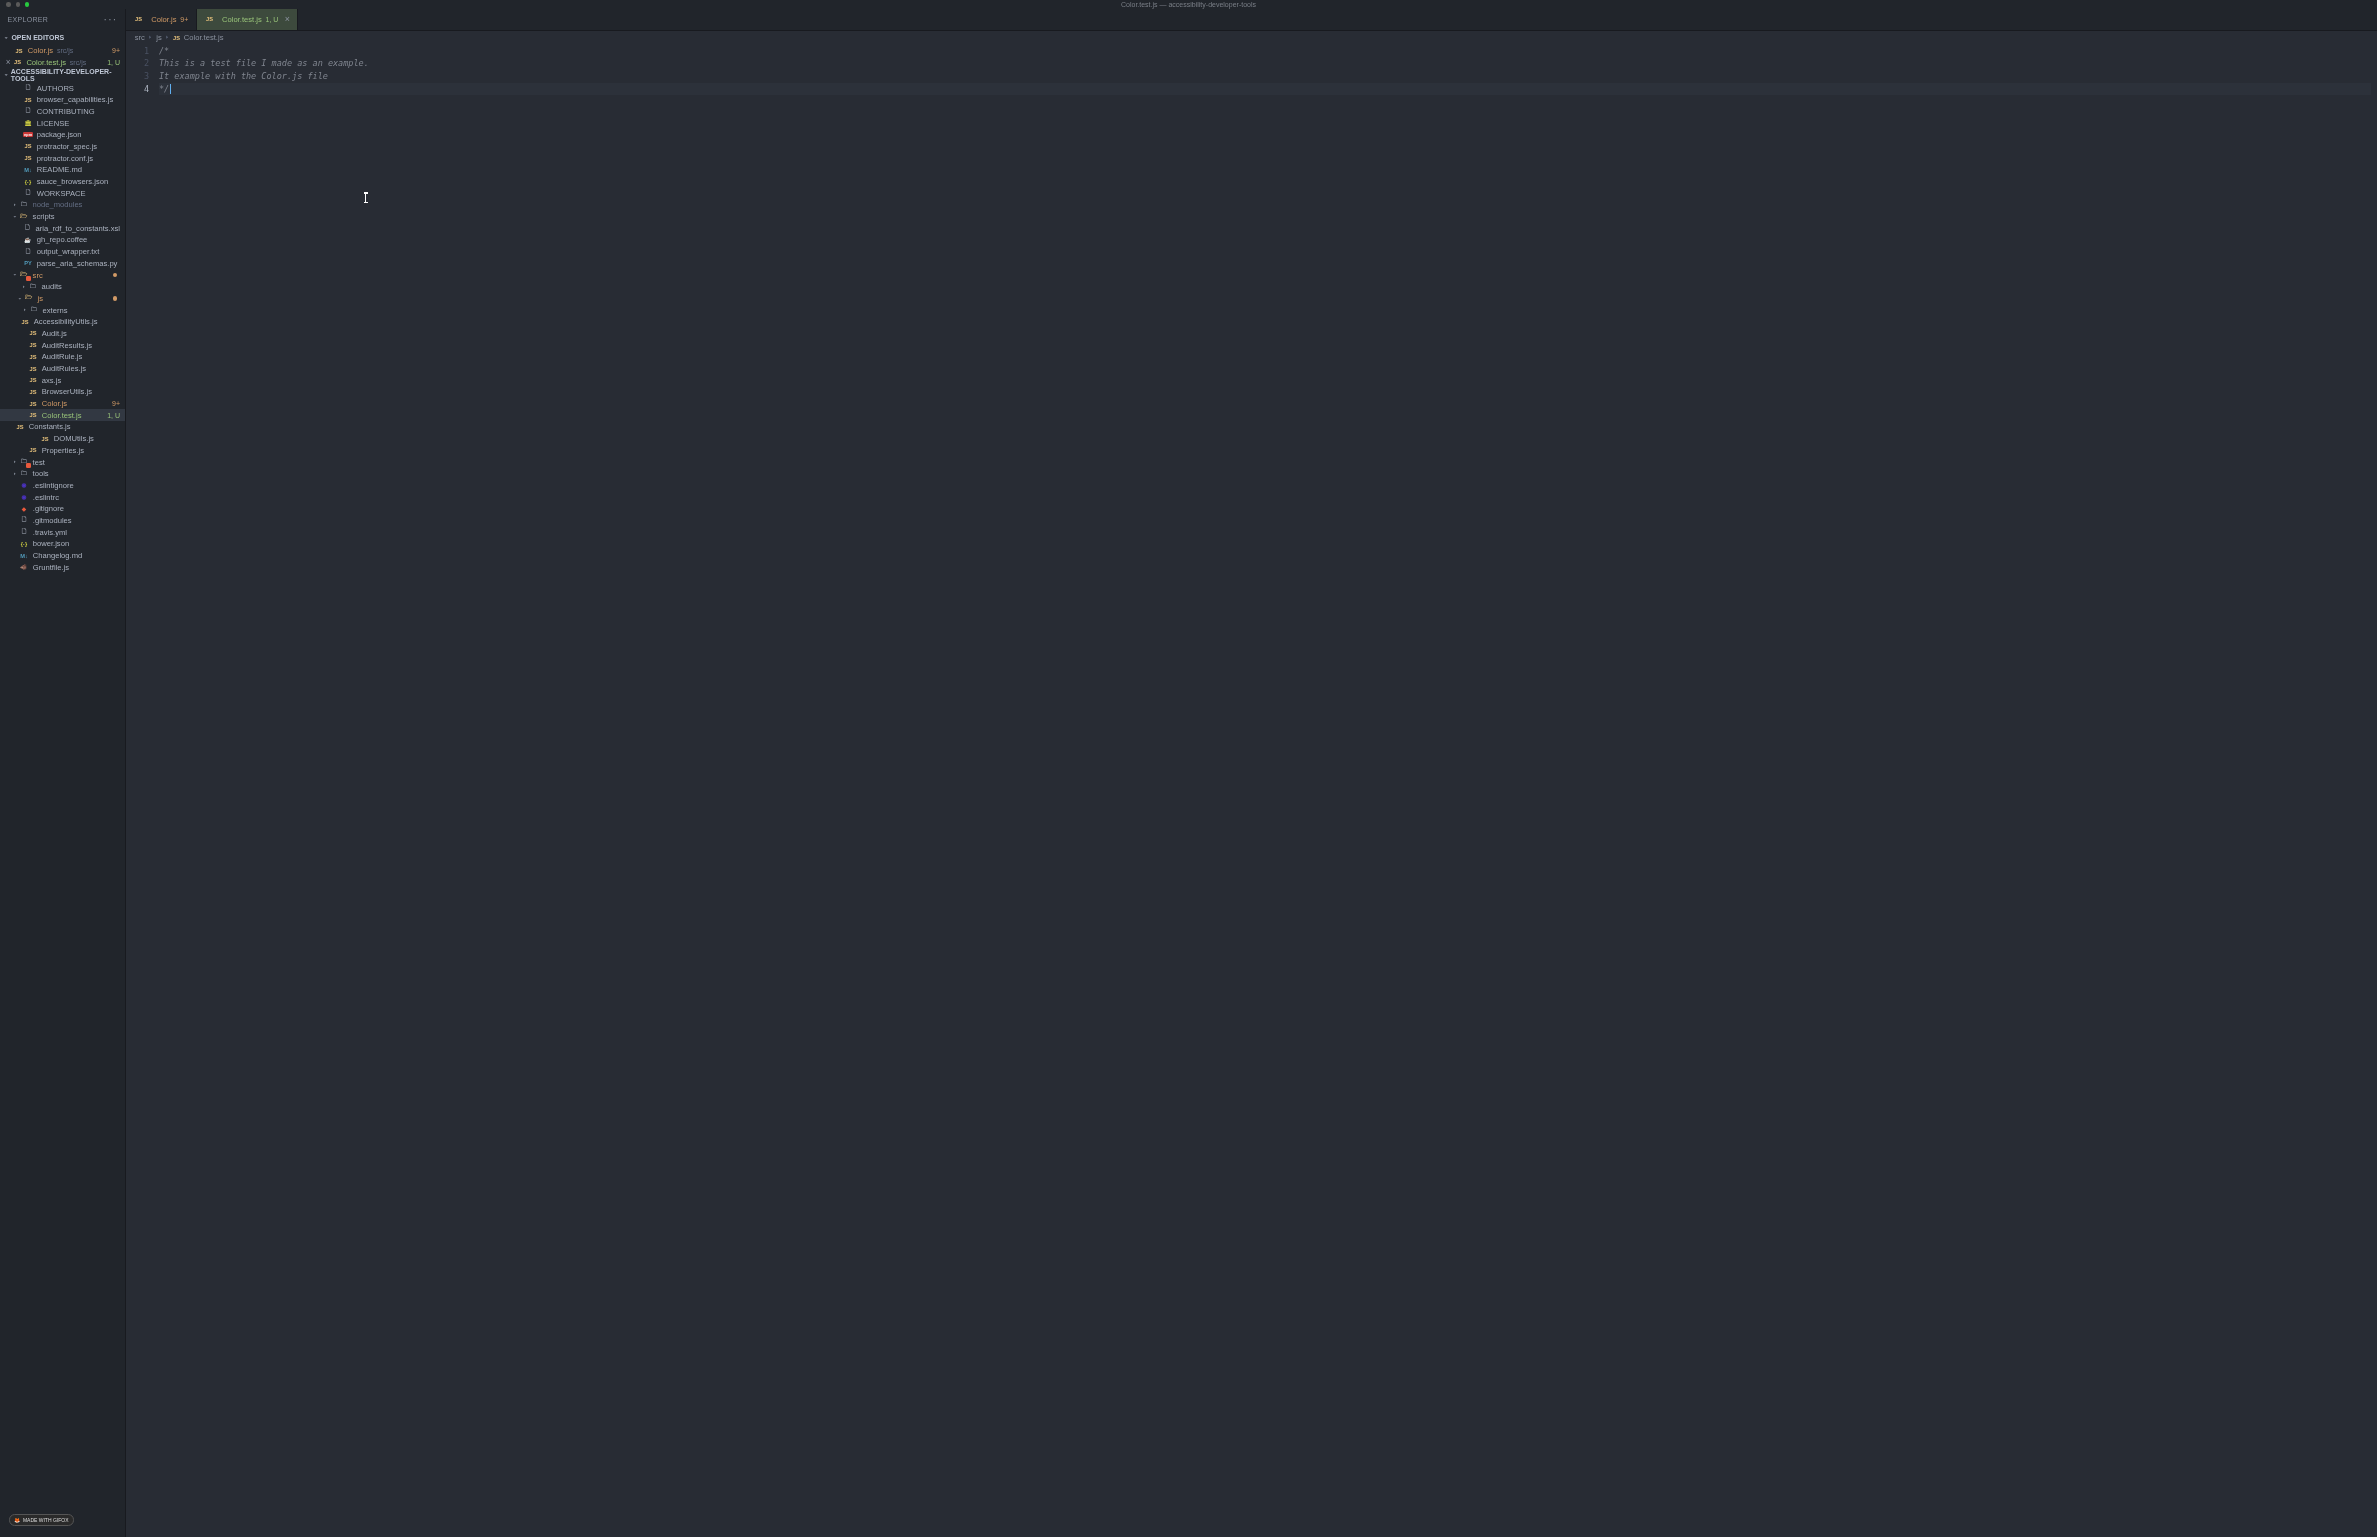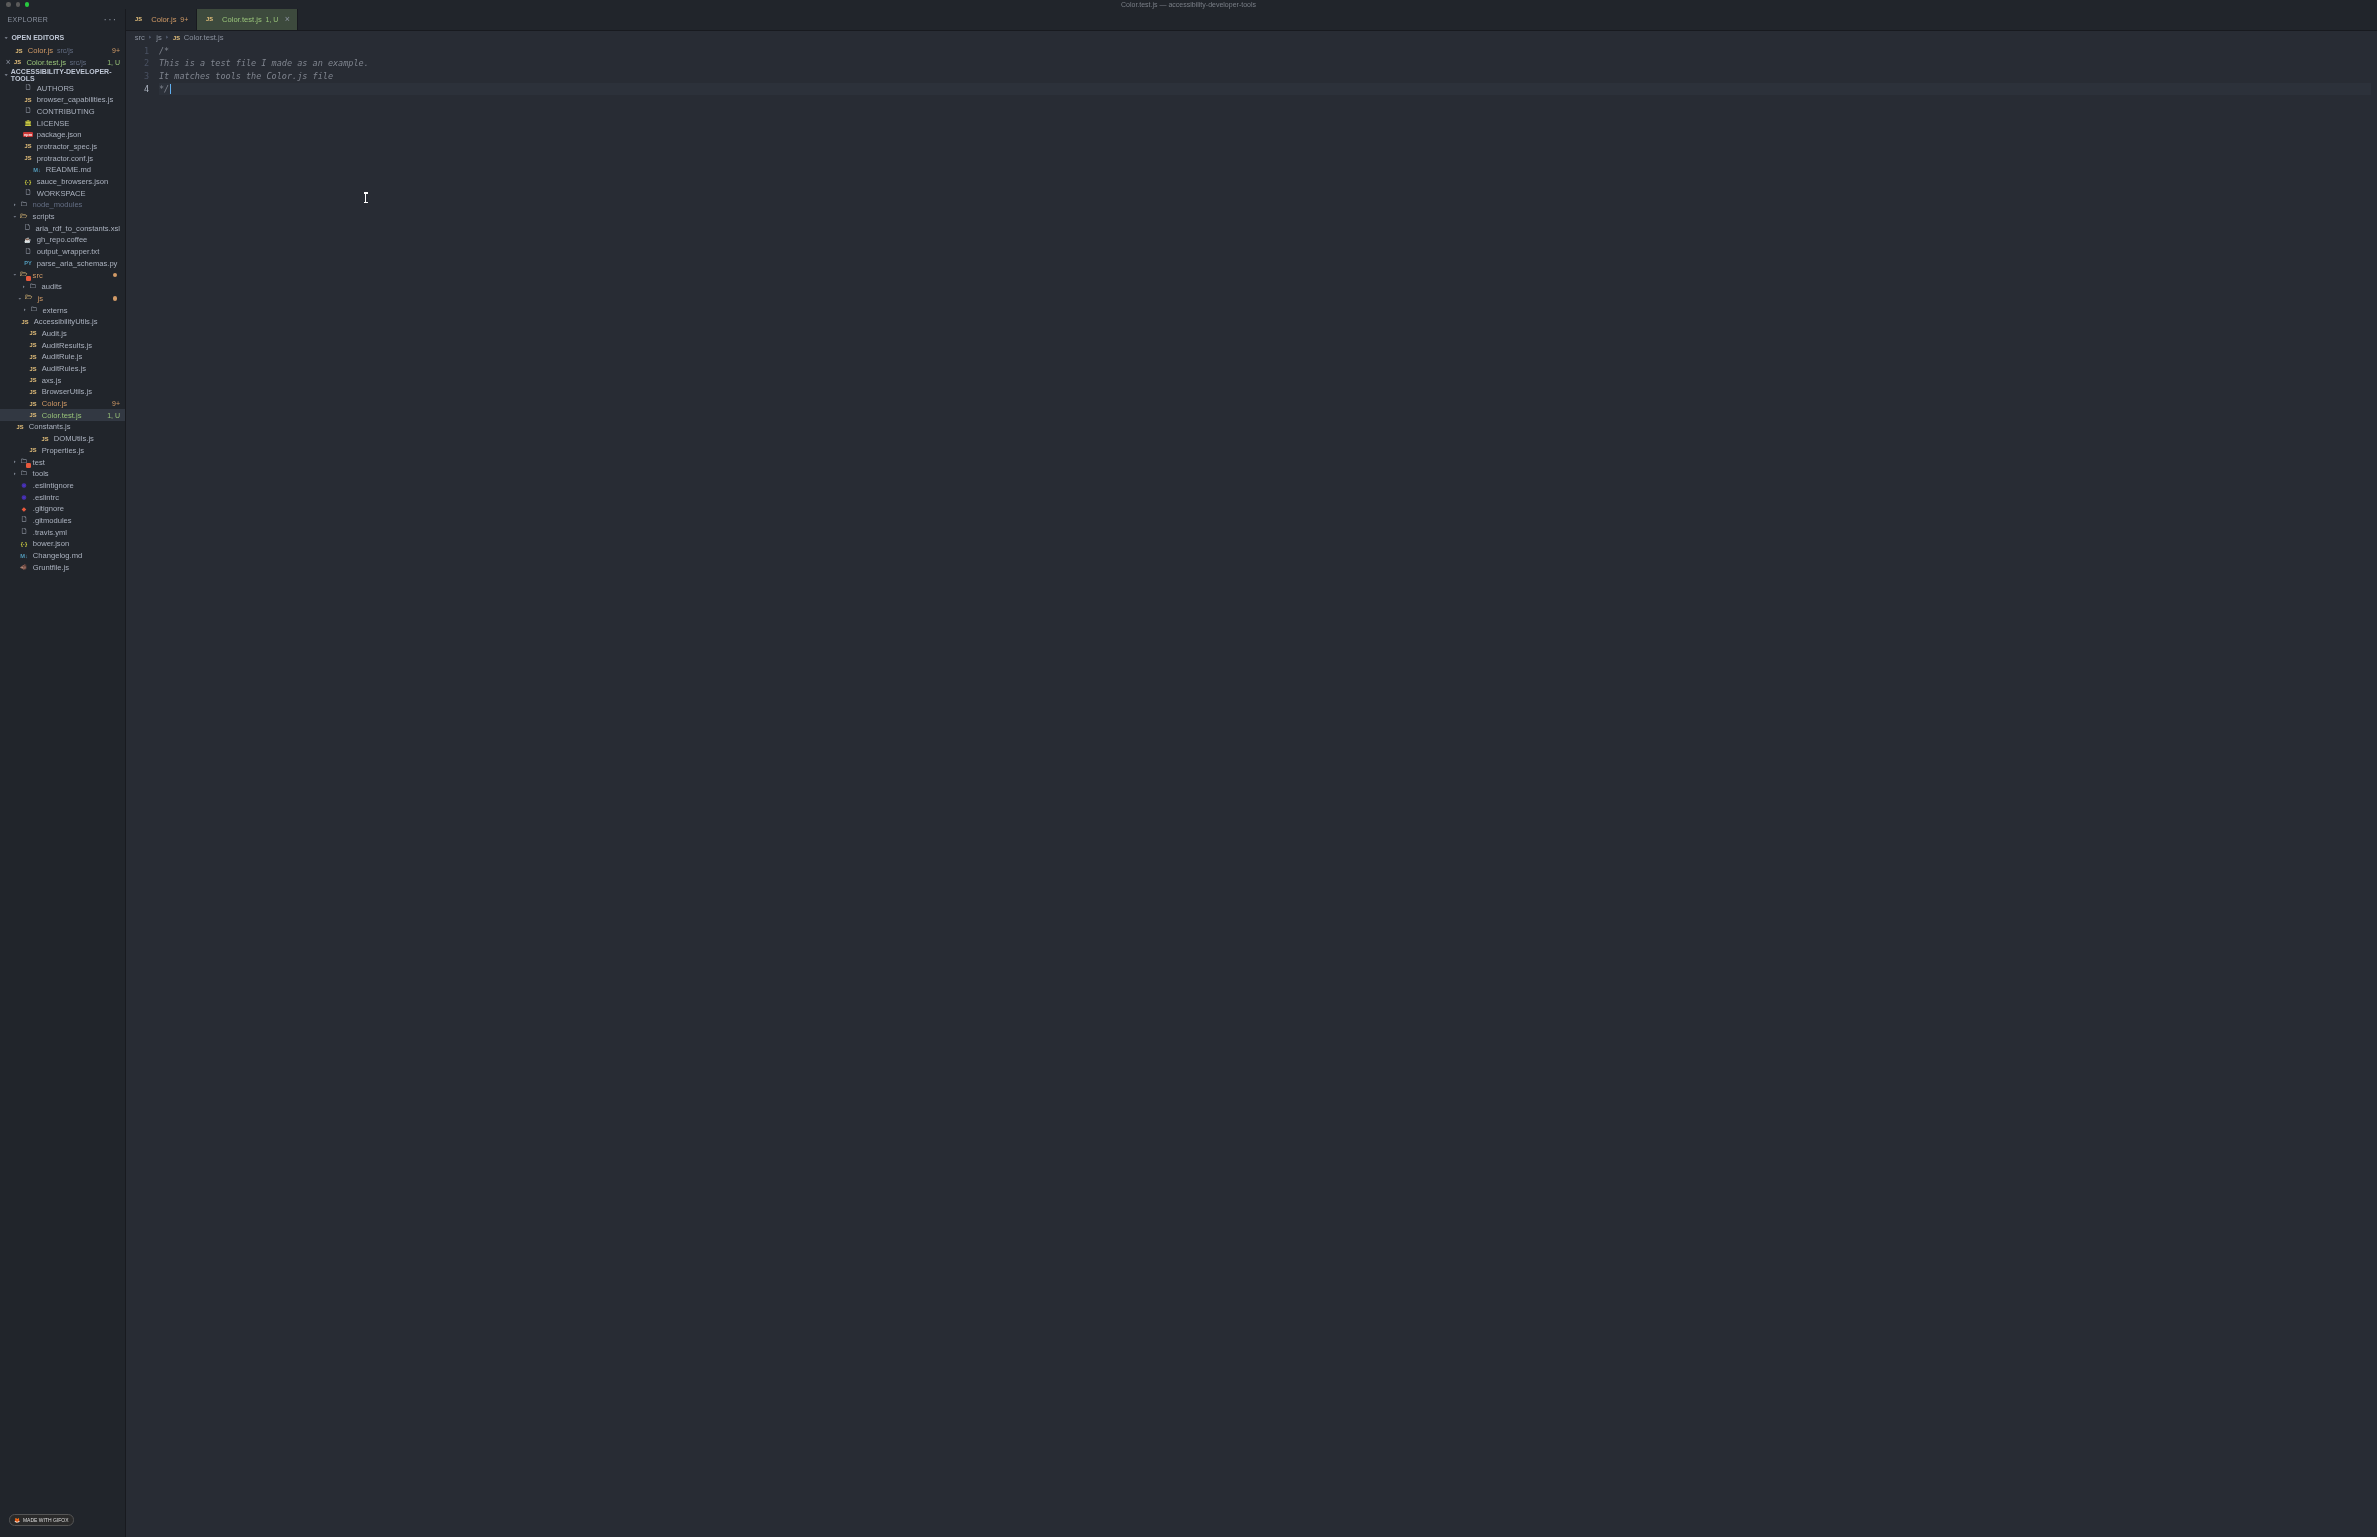--- a/index.html
+++ b/index.html
@@ -306,21 +306,21 @@
           <span class="fname">package.json</span>
         </div>
       <div class="tree-item" style="padding-left:23px">
           <span class="icon-box icon-js">JS</span>
           <span class="fname">protractor_spec.js</span>
         </div>
       <div class="tree-item" style="padding-left:23px">
           <span class="icon-box icon-js">JS</span>
           <span class="fname">protractor.conf.js</span>
         </div>
-      <div class="tree-item" style="padding-left:32px">
+      <div class="tree-item" style="padding-left:23px">
           <span class="icon-box icon-md">M↓</span>
           <span class="fname">README.md</span>
         </div>
       <div class="tree-item" style="padding-left:23px">
           <span class="icon-box icon-json">{·}</span>
           <span class="fname">sauce_browsers.json</span>
         </div>
       <div class="tree-item" style="padding-left:23px">
           <span class="icon-box icon-file">🗋</span>
           <span class="fname">WORKSPACE</span>
@@ -540,21 +540,21 @@
     <div class="editor">
       <div class="gutter">
         <div class="ln">1</div>
         <div class="ln">2</div>
         <div class="ln">3</div>
         <div class="ln active">4</div>
       </div>
       <div class="code">
         <div class="line"><span class="comment">/*</span></div>
         <div class="line"><span class="comment">This is a test file I made as an example.</span></div>
-        <div class="line"><span class="comment">It matches tools the Color.js file</span></div>
+        <div class="line"><span class="comment">It example with the Color.js file</span></div>
         <div class="line active"><span class="comment">*/</span><span class="cursor"></span></div>
       </div>
       <div class="text-cursor" style="left:239px; top:148px;"></div>
     </div>
   </div>
 </div>
 
 <div class="gifox-badge">
   <span>🦊</span>
   <span>MADE WITH GIFOX</span>

